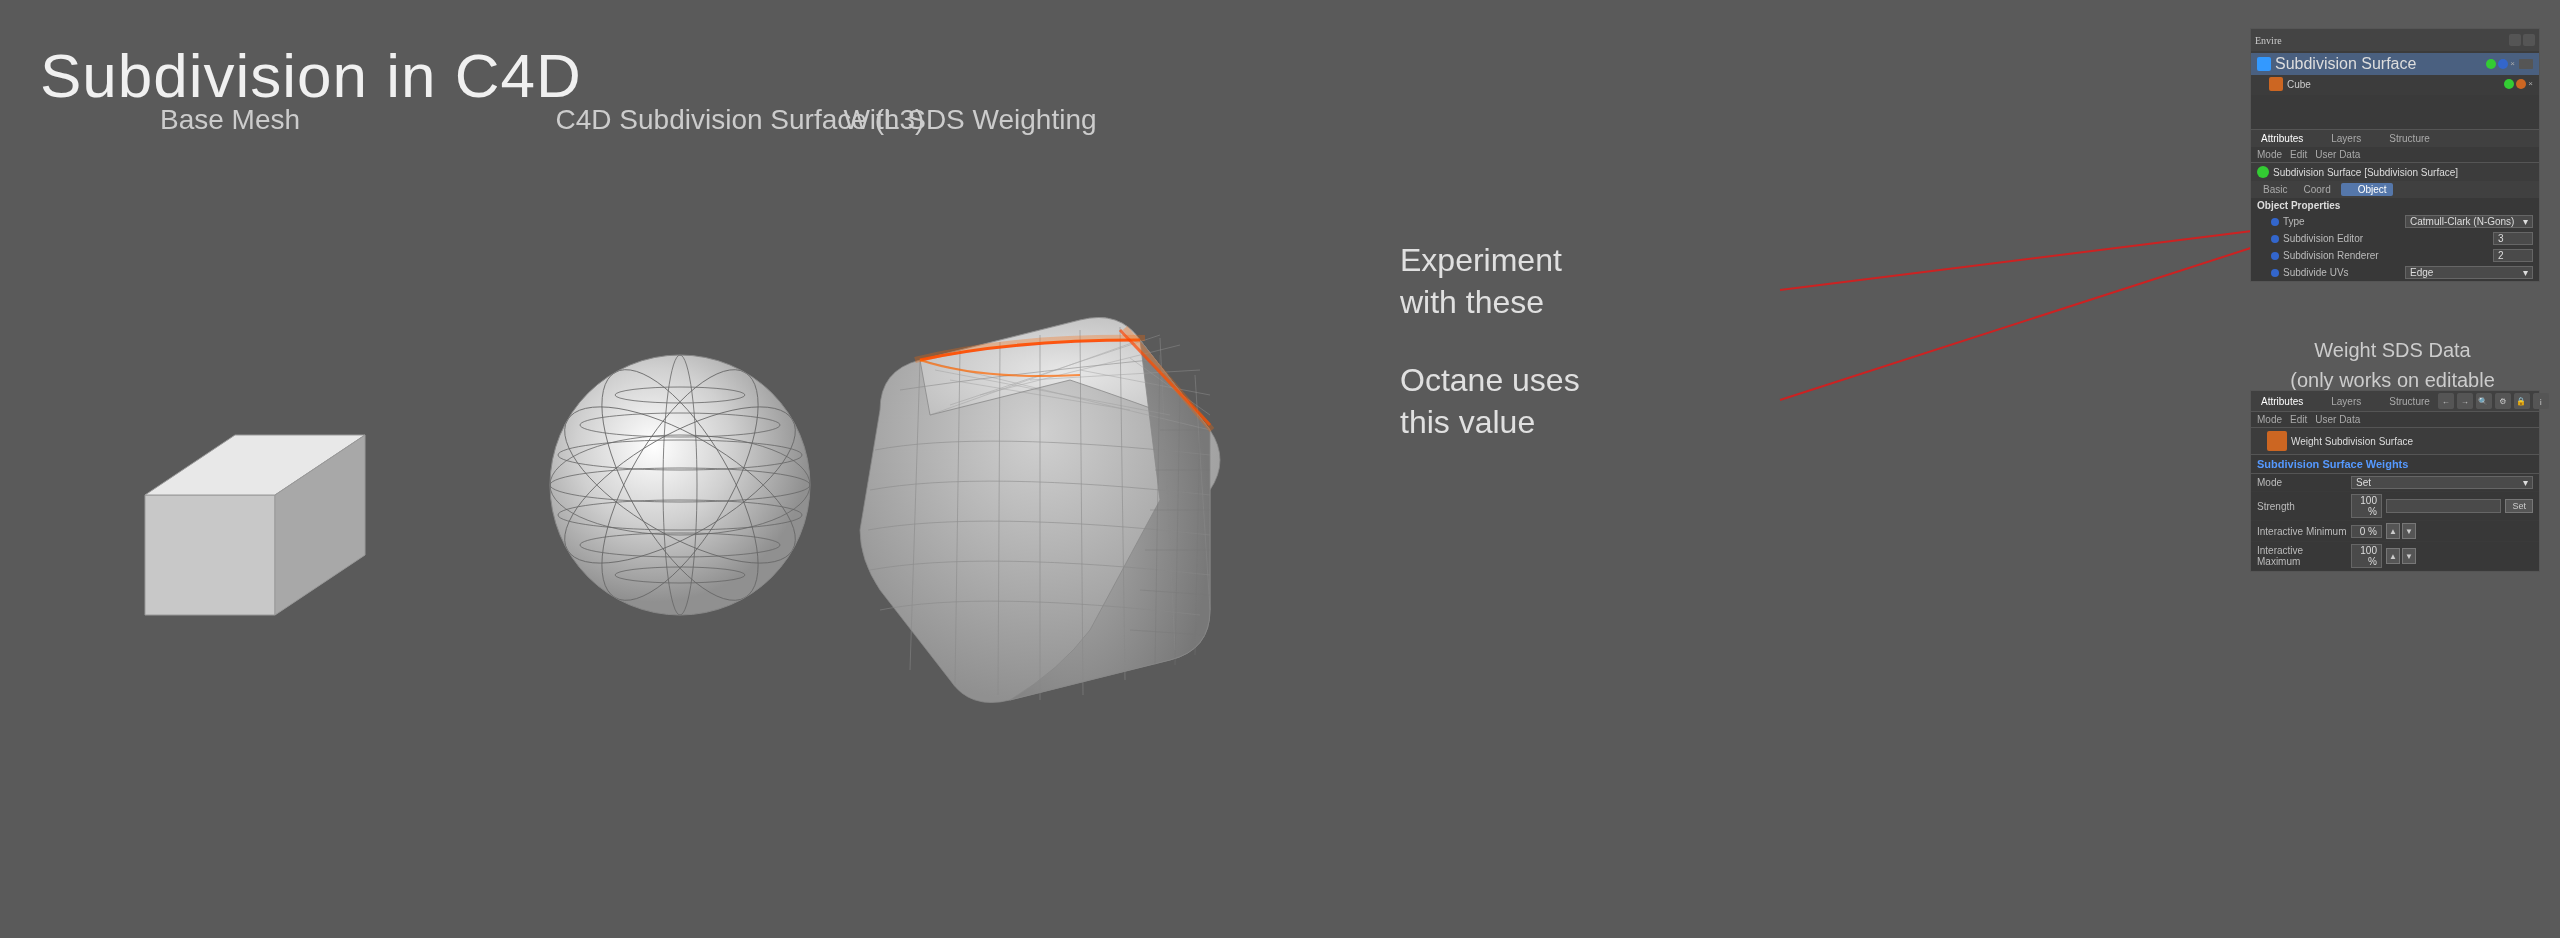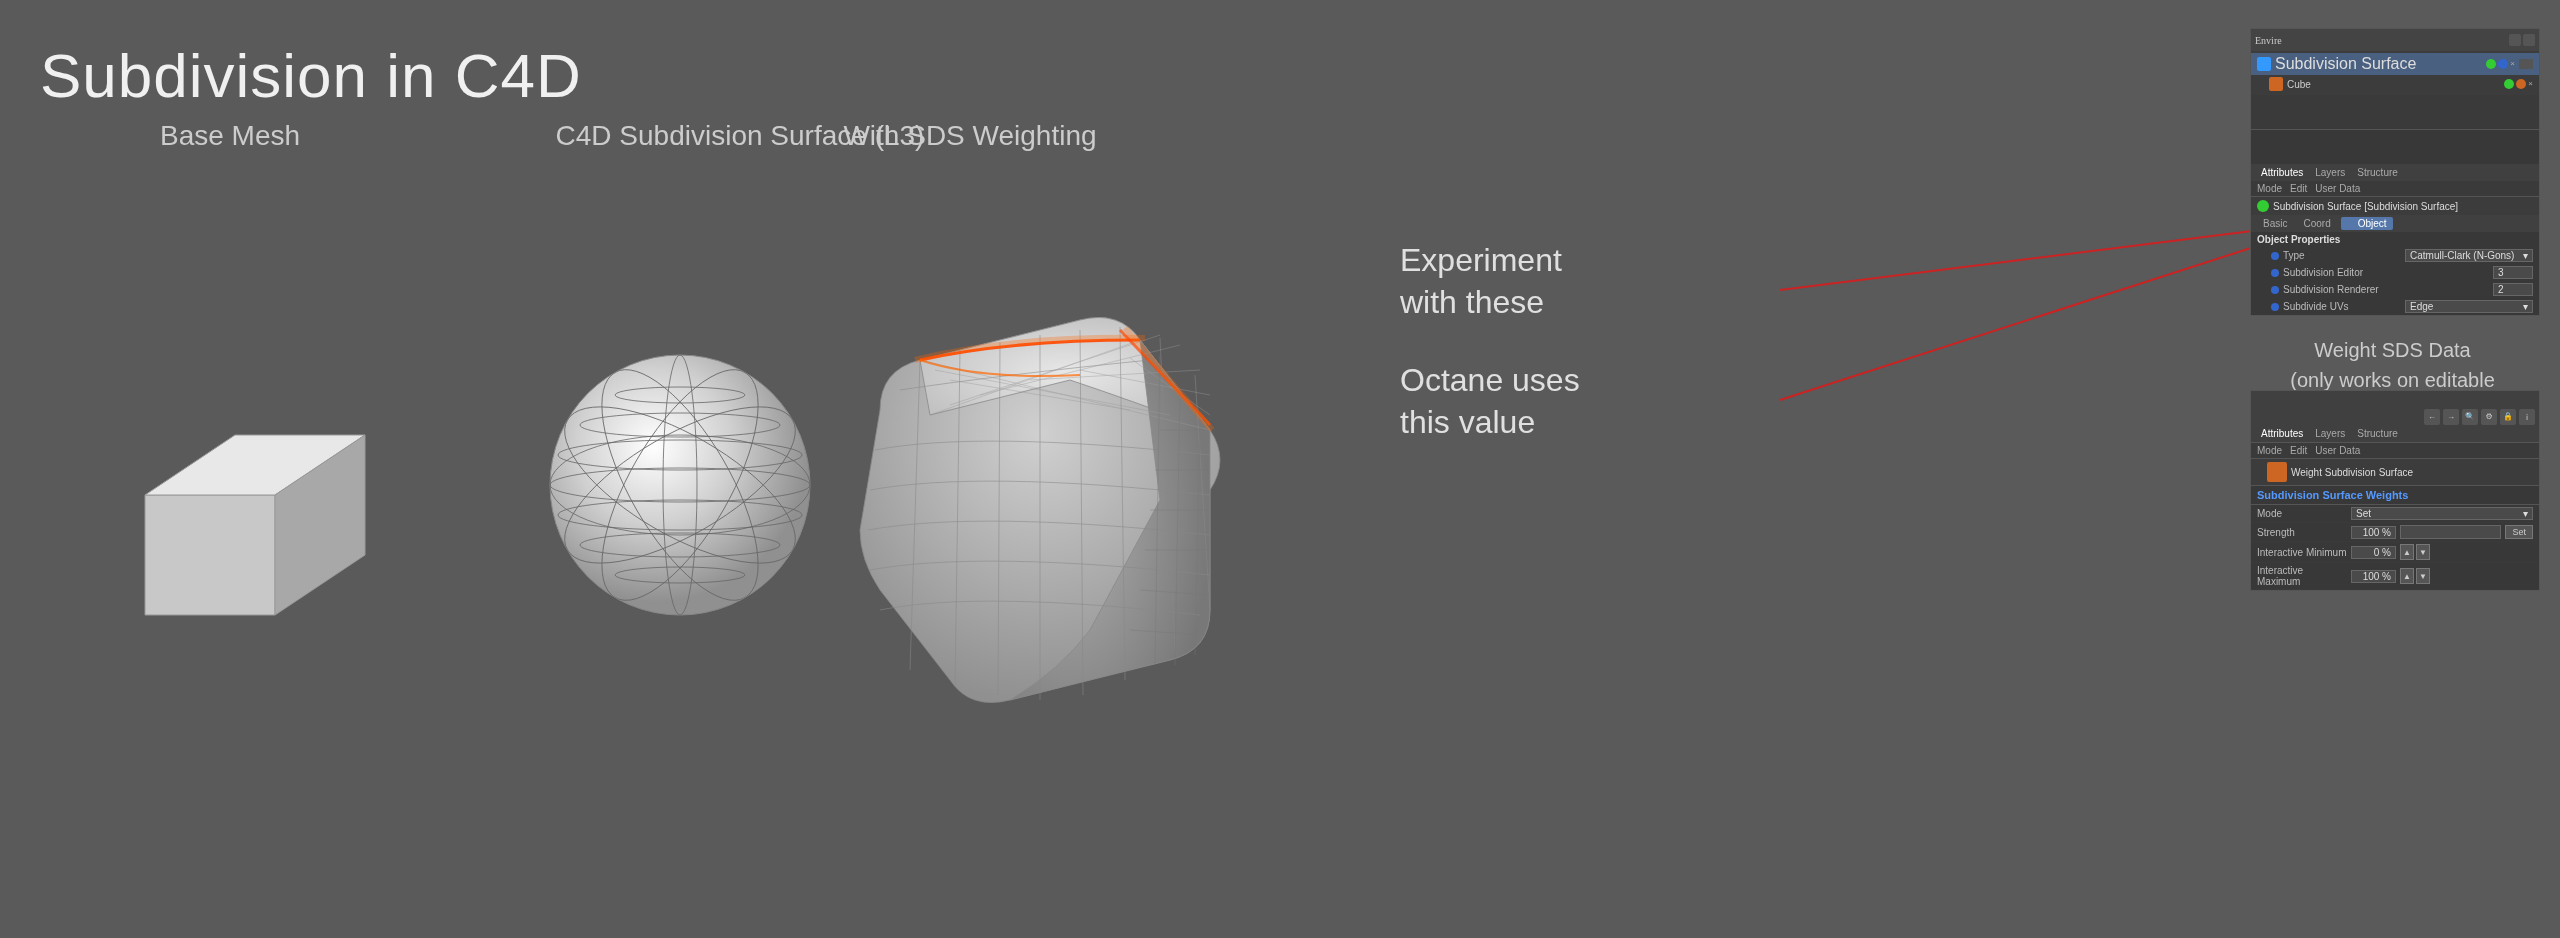--- a/index.html
+++ b/index.html
@@ -19,21 +19,21 @@
       left: 40px;
       color: #f0f0f0;
       font-size: 62px;
       font-weight: 300;
       letter-spacing: 1px;
     }
 
     
     .section-label {
       position: absolute;
-      top: 120px;
+      top: 104px;
       color: #cccccc;
       font-size: 28px;
       font-weight: 400;
       text-align: center;
     }
     .label-base { left: 40px; width: 380px; }
     .label-c4d { left: 480px; width: 520px; }
     .label-sds { left: 760px; width: 420px; }
 
     
@@ -141,26 +141,25 @@
     }
 
     .panel-attributes {
       background: #383838;
       border-top: 1px solid #555;
       margin-top: 4px;
     }
 
     .attr-tabs {
       display: flex;
-      gap: 0;
+      gap: 16px;
       background: #404040;
       padding: 2px 4px;
       font-size: 10px;
       color: #aaa;
-      margin-top: 34px;
     }
 
     .attr-tab {
       padding: 1px 6px;
       cursor: pointer;
     }
     .attr-tab.active {
       color: #fff;
     }
 
@@ -371,21 +370,21 @@
       font-size: 9px;
       padding: 1px 6px;
       cursor: pointer;
     }
 
     .pct-input {
       background: #4a4a4a;
       border: 1px solid #666;
       color: #ddd;
       font-size: 10px;
-      width: 45px;
+      width: 31px;
       padding: 0 4px;
       text-align: right;
     }
 
   </style>
 </head>
 <body>
 
 <h1 class="main-title">Subdivision in C4D</h1>
 

